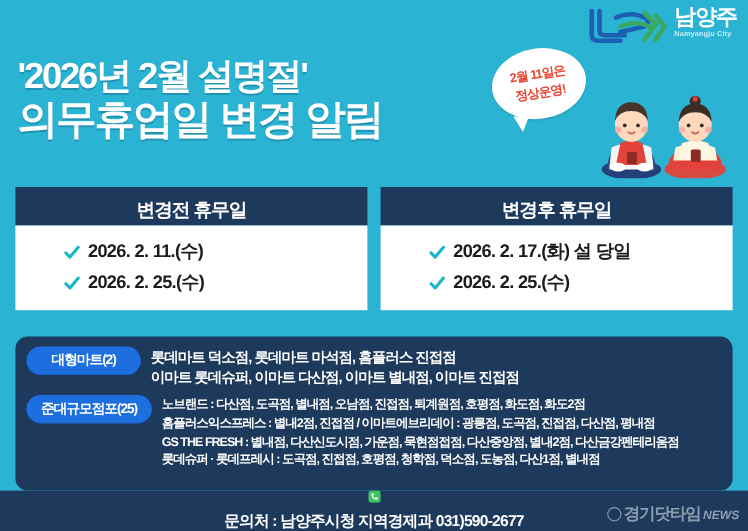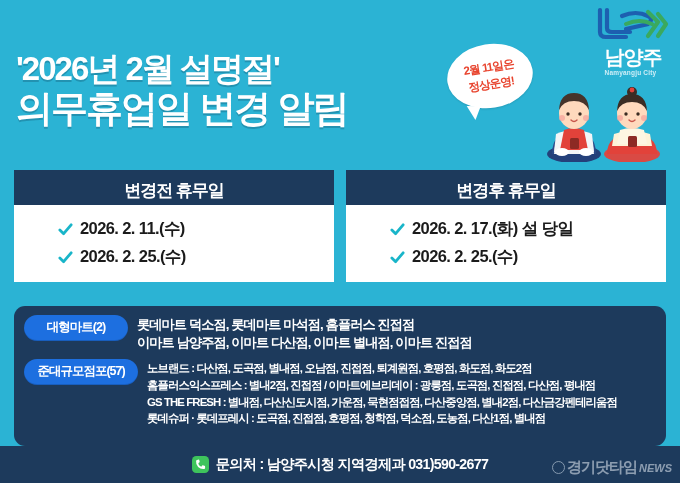--- a/index.html
+++ b/index.html
@@ -41,21 +41,21 @@
   .title-2 {
     font-size: 37px; font-weight: 800; color: #ffffff;
     letter-spacing: -2px; line-height: 1.08; margin-top: 2px;
     text-shadow: 0 2px 0 rgba(10,60,85,0.28);
     white-space: nowrap;
   }
 
   
   .logo-wrap {
     position: absolute; right: 10px; top: 6px;
-    display: flex; align-items: center; gap: 5px; flex-direction: column;
+    display: flex; gap: 5px;
   }
   .logo-mark { width: 74px; height: 36px; display: block; }
   .logo-text { display: flex; flex-direction: column; line-height: 1; }
   .logo-ko { font-size: 20px; font-weight: 800; color: #ffffff; letter-spacing: -1px; }
   .logo-en { font-size: 6.5px; font-weight: 600; color: #cfeef7; margin-top: 3px; letter-spacing: .2px; }
 
   
   .bubble {
     position: absolute; left: 447px; top: 44px;
     width: 86px; height: 64px;
@@ -134,20 +134,21 @@
   .g1 .sline { font-size: 13.2px; font-weight: 700; line-height: 1.34; }
   .g2 .sline { font-size: 11.4px; font-weight: 700; line-height: 1.46; }
 
   
   .footer {
     position: absolute; left: 0; bottom: 0;
     width: 680px; height: 37px;
     background: #1d3a5c;
     display: flex; align-items: center; justify-content: center;
     gap: 7px;
+    flex-direction: column;
   }
   .phone-ic { width: 17px; height: 17px; display: block; }
   .footer-text {
     color: #ffffff; font-size: 14.2px; font-weight: 700;
     letter-spacing: -0.7px; white-space: nowrap;
   }
   .watermark {
     position: absolute; right: 8px; bottom: 6px;
     display: flex; align-items: baseline; gap: 2px;
     opacity: .55;
@@ -271,26 +272,26 @@
       </div>
     </div>
   </div>
 
   <div class="stores">
 
     <div class="store-group g1">
       <div class="pill w1">대형마트(2)</div>
       <div class="store-lines">
         <div class="sline">롯데마트 덕소점,  롯데마트 마석점,  홈플러스 진접점</div>
-        <div class="sline">이마트 남양주점,  이마트 다산점, 이마트 별내점, 이마트 진접점</div>
+        <div class="sline">이마트 롯데슈퍼,  이마트 다산점, 이마트 별내점, 이마트 진접점</div>
       </div>
     </div>
 
     <div class="store-group g2">
-      <div class="pill w2">준대규모점포(57)</div>
+      <div class="pill w2">준대규모점포(25)</div>
       <div class="store-lines">
         <div class="sline">노브랜드 : 다산점,  도곡점, 별내점, 오남점, 진접점,  퇴계원점, 호평점, 화도점, 화도2점</div>
         <div class="sline">홈플러스익스프레스 : 별내2점, 진접점 / 이마트에브리데이 : 광릉점, 도곡점, 진접점, 다산점, 평내점</div>
         <div class="sline">GS THE FRESH : 별내점, 다산신도시점, 가운점, 묵현점접점, 다산중앙점, 별내2점, 다산금강펜테리움점</div>
         <div class="sline">롯데슈퍼 · 롯데프레시 : 도곡점,  진접점,  호평점,  청학점,  덕소점,  도농점,  다산1점,  별내점</div>
       </div>
     </div>
   </div>
 
   <div class="footer">

